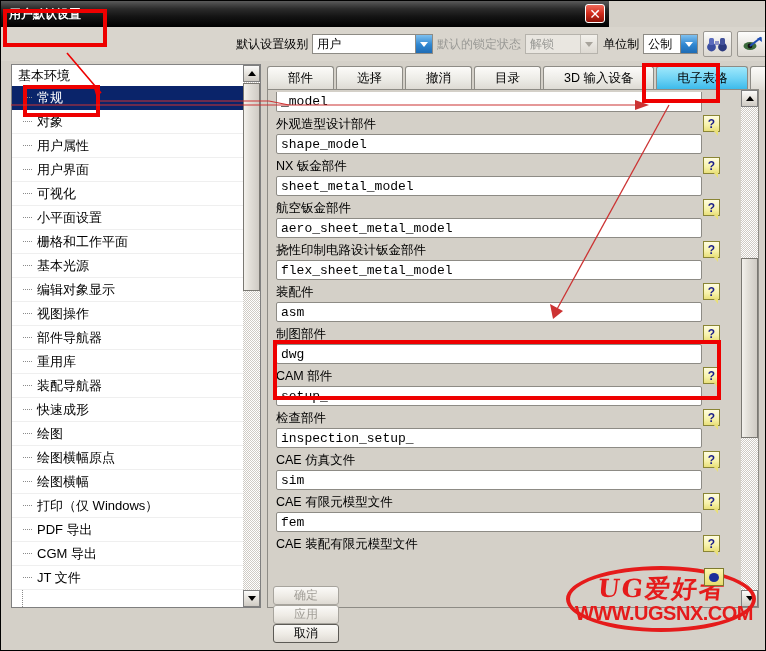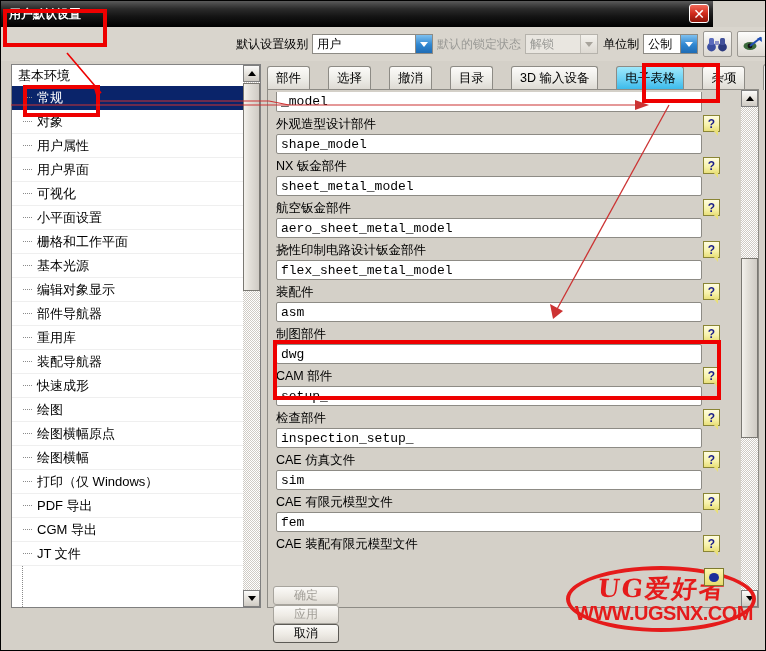--- a/index.html
+++ b/index.html
@@ -13,21 +13,21 @@
     position: relative;
     width: 766px; height: 651px;
     background: #d4d0c8;
     border: 1px solid #000;
     overflow: hidden;
   }
 
   
   #titlebar {
     position: absolute; left: 0; top: 0;
-    width: 712px; height: 26px;
+    width: 608px; height: 26px;
     background: linear-gradient(180deg,#5a5a5a 0%, #2b2b2b 30%, #141414 60%, #000 100%);
     display: flex; align-items: center;
   }
   #title-text {
     color: #ffffff;
     font-size: 12px;
     font-weight: bold;
     padding-left: 8px;
     letter-spacing: 0px;
     text-shadow: 0 1px 0 #000;
@@ -162,22 +162,22 @@
   }
 
   
   #tabs {
     position:absolute; left:266px; top:63px;
     width: 492px; height: 26px;
     display:flex; align-items:flex-end;
   }
   .tab {
     height: 24px;
-    margin-right: 18px;
-    padding: 0 8px;
+    margin-right: 2px;
+    padding: 0 20px;
     font-size: 12.5px;
     color: #000;
     background: linear-gradient(180deg,#fcfbf9 0%,#ecebe6 55%,#dcd9d2 100%);
     border:1px solid #8d8b85;
     border-bottom:none;
     border-radius: 3px 3px 0 0;
     display:flex;align-items:center;
     white-space:nowrap;
     cursor:pointer;
   }
@@ -371,20 +371,21 @@
       <div id="tree-items">
           <div class="tree-item sel"><span>常规</span></div>
           <div class="tree-item"><span>对象</span></div>
           <div class="tree-item"><span>用户属性</span></div>
           <div class="tree-item"><span>用户界面</span></div>
           <div class="tree-item"><span>可视化</span></div>
           <div class="tree-item"><span>小平面设置</span></div>
           <div class="tree-item"><span>栅格和工作平面</span></div>
           <div class="tree-item"><span>基本光源</span></div>
           <div class="tree-item"><span>编辑对象显示</span></div>
+          <div class="tree-item"><span>视图操作</span></div>
           <div class="tree-item"><span>部件导航器</span></div>
           <div class="tree-item"><span>重用库</span></div>
           <div class="tree-item"><span>装配导航器</span></div>
           <div class="tree-item"><span>快速成形</span></div>
           <div class="tree-item"><span>绘图</span></div>
           <div class="tree-item"><span>绘图横幅原点</span></div>
           <div class="tree-item"><span>绘图横幅</span></div>
           <div class="tree-item"><span>打印（仅 Windows）</span></div>
           <div class="tree-item"><span>PDF 导出</span></div>
           <div class="tree-item"><span>CGM 导出</span></div>

